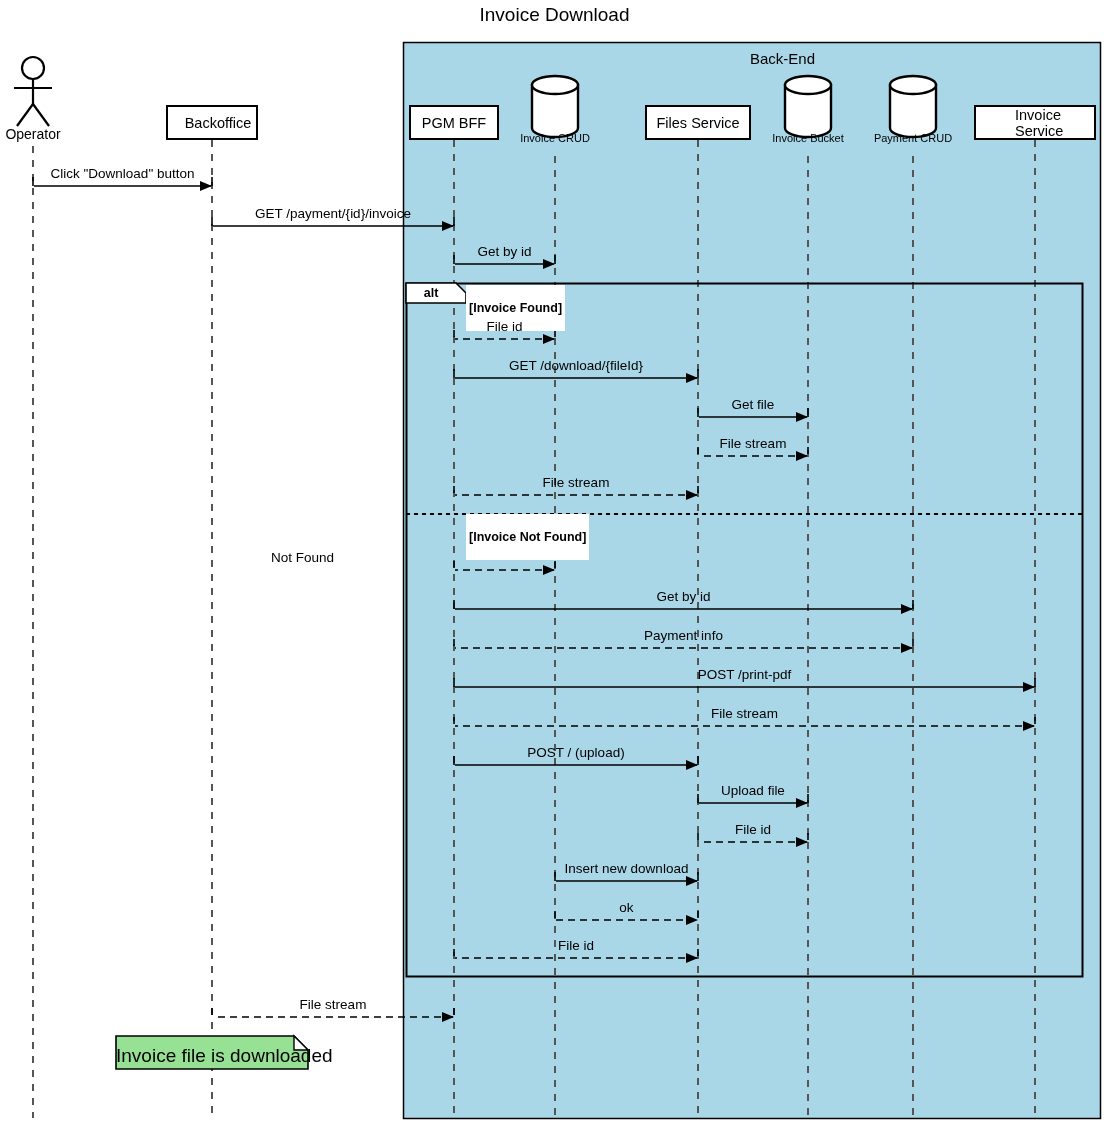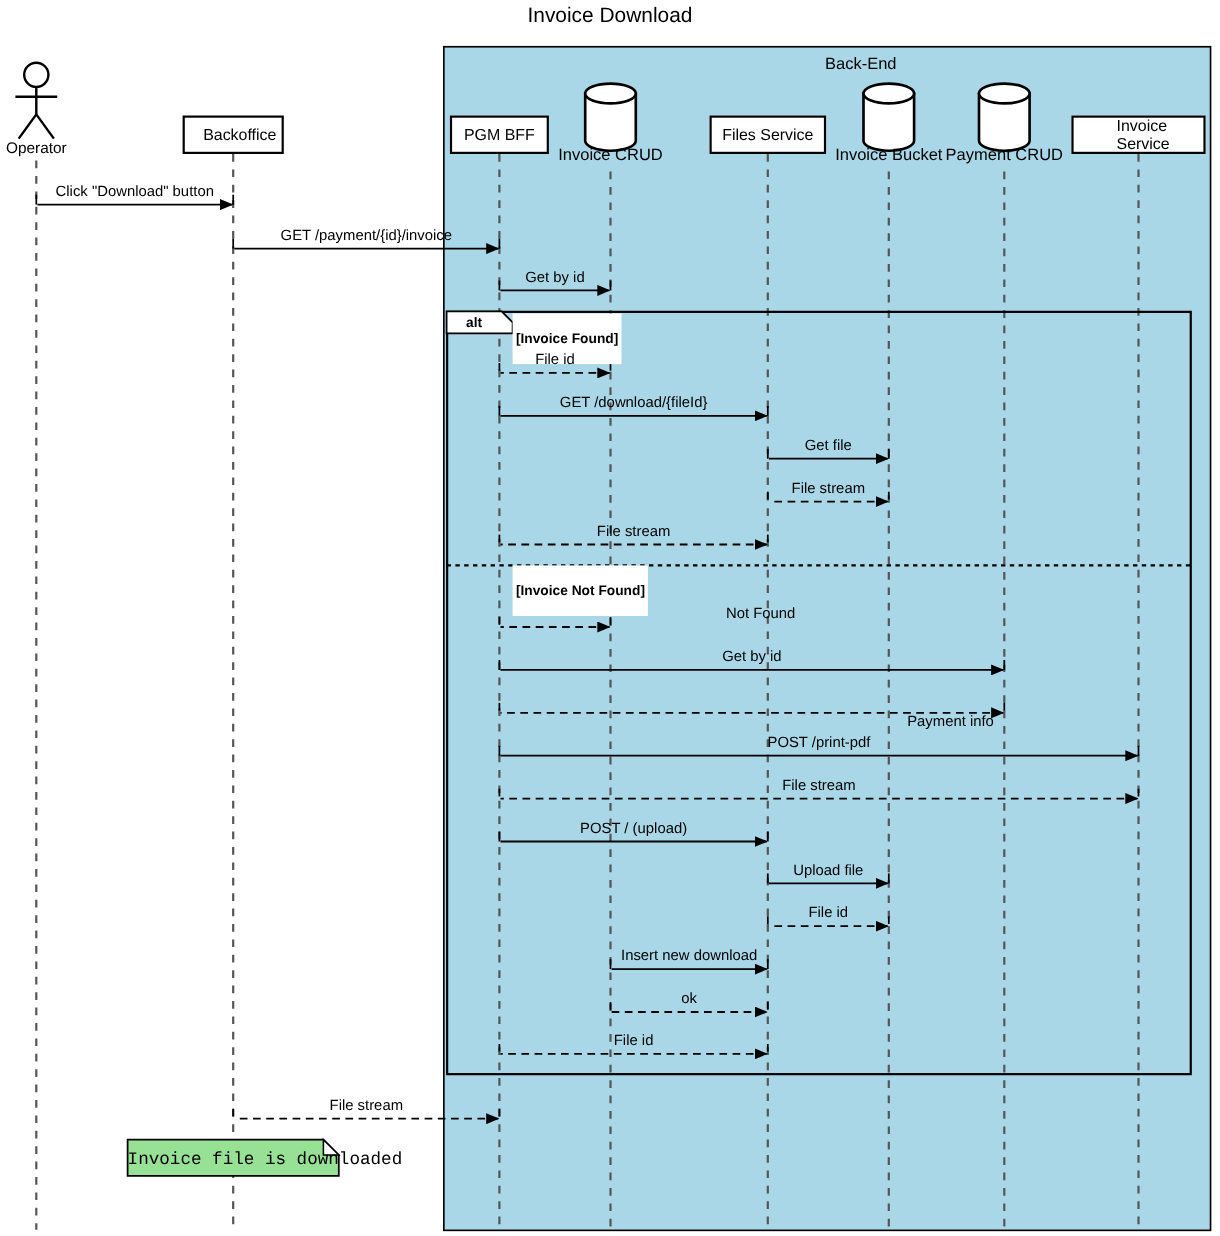--- a/index.html
+++ b/index.html
@@ -3,28 +3,28 @@
 <meta charset="utf-8">
 <style>
   html,body{margin:0;padding:0;background:#ffffff;}
   body{font-family:"Liberation Sans", sans-serif;}
   #canvas{position:relative;width:1109px;height:1124px;background:#ffffff;overflow:hidden;}
   #canvas svg{position:absolute;left:0;top:0;}
   .lbl{position:absolute;font-family:"Liberation Sans", sans-serif;white-space:nowrap;color:#000;}
   .diag-title{font-size:19px;text-align:center;}
   .participant-box{position:absolute;background:#ffffff;border:2px solid #000;
      display:flex;align-items:center;justify-content:center;font-size:14.5px;box-sizing:border-box;}
-  .db-label{position:absolute;font-size:15px;text-align:center;}
+  .db-label{position:absolute;font-size:11px;text-align:center;}
   .msg-label{position:absolute;font-size:13.5px;white-space:nowrap;}
   .group-tag{position:absolute;font-size:12.5px;font-weight:bold;display:flex;
      align-items:center;justify-content:center;}
   .guard{position:absolute;font-size:12.5px;font-weight:bold;background:#ffffff;
      padding:16px 3px;white-space:nowrap;line-height:14px;}
   .frame-title{position:absolute;font-size:15px;margin-left:31px;}
-  .note-text{position:absolute;font-size:16px;white-space:nowrap;font-family:Liberation Mono, monospace;}
+  .note-text{position:absolute;font-size:19px;white-space:nowrap;}
   .actor-name{position:absolute;font-size:14px;text-align:center;}
 </style>
 </head>
 <body>
 
 <div id="canvas">
 
   <div class="lbl diag-title" style="left:0;top:4px;width:1109px;">Invoice Download</div>
 
   <svg id="gfx" width="1109" height="1124">
@@ -149,23 +149,23 @@
       <div class="lbl guard" style="left:466px;top:285px;">[Invoice Found]</div>
       <div class="lbl guard" style="left:466px;top:514px;">[Invoice Not Found]</div>
       <div class="lbl msg-label" style="left:-97.5px;top:166px;width:440px;text-align:center;">Click "Download" button</div>
       <div class="lbl msg-label" style="left:113px;top:206px;width:440px;text-align:center;">GET /payment/{id}/invoice</div>
       <div class="lbl msg-label" style="left:284.5px;top:244px;width:440px;text-align:center;">Get by id</div>
       <div class="lbl msg-label" style="left:284.5px;top:319px;width:440px;text-align:center;">File id</div>
       <div class="lbl msg-label" style="left:356px;top:358px;width:440px;text-align:center;">GET /download/{fileId}</div>
       <div class="lbl msg-label" style="left:533px;top:397px;width:440px;text-align:center;">Get file</div>
       <div class="lbl msg-label" style="left:533px;top:436px;width:440px;text-align:center;">File stream</div>
       <div class="lbl msg-label" style="left:356px;top:475px;width:440px;text-align:center;">File stream</div>
-      <div class="lbl msg-label" style="left:283px;top:550px;width:440px;text-align:right;">Not Found</div>
+      <div class="lbl msg-label" style="left:271px;top:550px;width:440px;text-align:left;">Not Found</div>
       <div class="lbl msg-label" style="left:463.5px;top:589px;width:440px;text-align:center;">Get by id</div>
-      <div class="lbl msg-label" style="left:463.5px;top:628px;width:440px;text-align:right;margin-top:20px;">Payment info</div>
+      <div class="lbl msg-label" style="left:463.5px;top:628px;width:440px;text-align:center;">Payment info</div>
       <div class="lbl msg-label" style="left:524.5px;top:667px;width:440px;text-align:center;">POST /print-pdf</div>
       <div class="lbl msg-label" style="left:524.5px;top:706px;width:440px;text-align:center;">File stream</div>
       <div class="lbl msg-label" style="left:356px;top:745px;width:440px;text-align:center;">POST / (upload)</div>
       <div class="lbl msg-label" style="left:533px;top:783px;width:440px;text-align:center;">Upload file</div>
       <div class="lbl msg-label" style="left:533px;top:822px;width:440px;text-align:center;">File id</div>
       <div class="lbl msg-label" style="left:406.5px;top:861px;width:440px;text-align:center;">Insert new download</div>
       <div class="lbl msg-label" style="left:406.5px;top:900px;width:440px;text-align:center;">ok</div>
       <div class="lbl msg-label" style="left:356px;top:938px;width:440px;text-align:center;">File id</div>
       <div class="lbl msg-label" style="left:113px;top:997px;width:440px;text-align:center;">File stream</div>
       <div class="lbl note-text" style="left:116px;top:1044.5px;width:184px;text-align:center;">Invoice file is downloaded</div>

